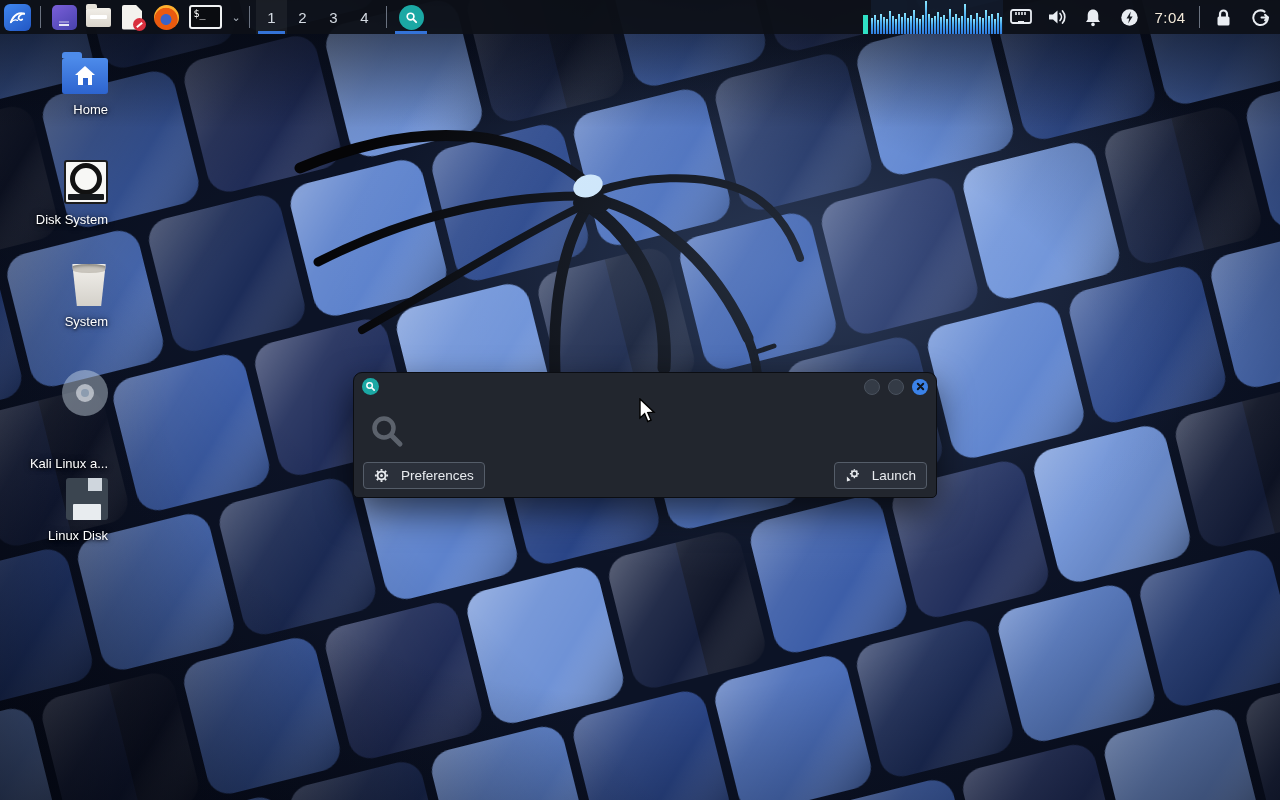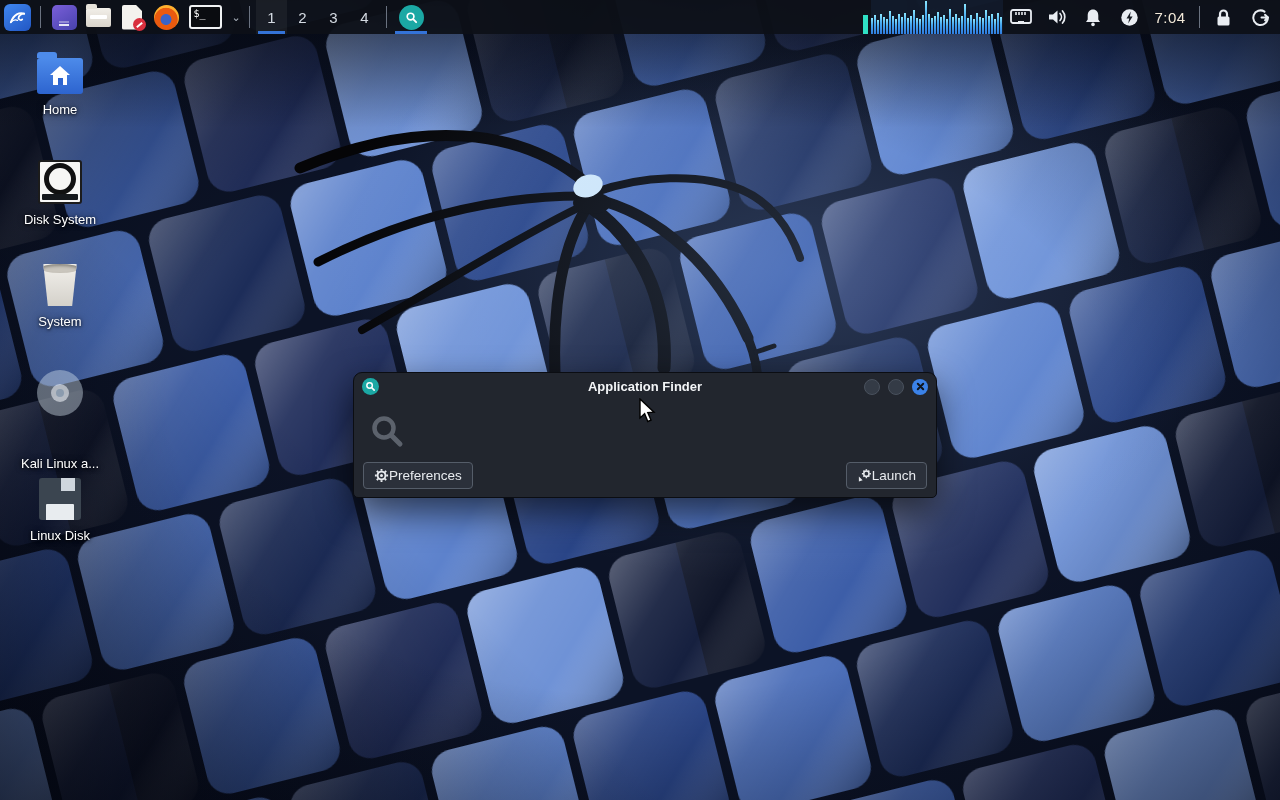--- a/index.html
+++ b/index.html
@@ -60,21 +60,21 @@
   .cpu-lead { width:5px; height:19px; background:#2fe0c4; align-self:flex-end; margin:0 3px 0 6px; }
   .cpu-graph { width:132px; height:34px; display:flex; align-items:flex-end; overflow:hidden;
                background:rgba(30,55,95,.25); }
   .cpubar { width:2px; margin-right:1px; background:linear-gradient(180deg,#8ae6ff 0%,#46a8f0 45%,#2f7ce0 100%); }
 
   .tray { width:36px; }
   .clock { width:46px; font-size:15px; color:#f2e9d8; letter-spacing:.5px; }
 
   
   .desktop { position:absolute; left:12px; top:52px; width:96px; z-index:10; }
-  .dicon { position:absolute; left:0; width:96px; display:flex; flex-direction:column; align-items:center; }
+  .dicon { position:absolute; left:0; width:96px; display:flex; flex-direction:column; align-items:flex-end; }
   .dlabel { margin-top:8px; color:#fff; font-size:13px; text-shadow:0 1px 3px rgba(0,0,0,.9), 0 0 6px rgba(0,0,0,.6);
             white-space:nowrap; }
   .ic-home { width:46px; height:36px; background:linear-gradient(#4d8bea,#2d64cf); border-radius:3px; position:relative; }
   .ic-home::before { content:""; position:absolute; top:-6px; left:0; width:20px; height:6px;
             background:#4d8bea; border-radius:3px 3px 0 0; }
   .ic-fs { width:44px; height:44px; background:#f7f7f5; border:2px solid #1c1c1c; border-radius:3px; position:relative;
            display:flex; align-items:center; justify-content:center; }
   .ic-fs::before { content:""; width:22px; height:22px; border:5px solid #111; border-radius:50%; margin-top:-6px; }
   .ic-fs::after { content:""; position:absolute; bottom:2px; left:2px; right:2px; height:6px; background:#15181c;
            border-radius:1px; }
@@ -103,21 +103,21 @@
                  display:flex; align-items:center; justify-content:center; }
   .body-row { display:flex; align-items:center; padding:14px 9px 0 14px; }
   .big-mag { width:40px; flex:0 0 40px; display:flex; justify-content:center; }
   .entry { flex:1; margin-left:9px; height:32px; background:#171a20; border:2px solid #3b7ce0; border-radius:5px;
            display:flex; align-items:center; padding:0 8px 0 10px; font-size:14.5px; color:#eef1f5; }
   .entry-text { white-space:pre; }
   .caret { display:inline-block; width:1px; height:17px; background:#fff; margin-left:1px; vertical-align:middle; }
   .entry-arrow { margin-left:auto; color:#d9dfe6; font-size:15px; }
   .btn-row { display:flex; padding:12px 9px 0 9px; }
   .btn { height:27px; background:#2b303a; border:1px solid #555d69; border-radius:4px; color:#e8ebef;
-         font-size:13.5px; display:flex; align-items:center; padding:0 10px; gap:0; }
+         font-size:13.5px; display:flex; align-items:center; padding:0 10px; gap:12px; }
 
   
   .cursor { position:absolute; left:638px; top:398px; z-index:90; }
 </style>
 </head>
 <body>
 
 <div class="wallpaper">
   <svg width="1280" height="800" viewBox="0 0 1280 800">
     <defs>
@@ -198,21 +198,20 @@
     <div class="dlabel">Kali Linux a...</div>
   </div>
   <div class="dicon" style="top:426px;">
     <div class="ic-floppy"></div>
     <div class="dlabel">Linux Disk</div>
   </div>
 </div>
 
 <div class="dialog">
   <div class="titlebar">
-    <div class="title">Application Finder</div>
     <div class="dlg-appicon">
       <svg width="11" height="11" viewBox="0 0 12 12">
           <circle cx="5" cy="5" r="3" fill="none" stroke="#fff" stroke-width="1.6"></circle>
           <line x1="7.4" y1="7.4" x2="10" y2="10" stroke="#fff" stroke-width="1.8" stroke-linecap="round"></line>
         </svg>
     </div>
     <div class="spacer"></div>
     <div class="tb-circle tb-plain"></div>
     <div class="tb-circle tb-plain"></div>
     <div class="tb-circle tb-close">

